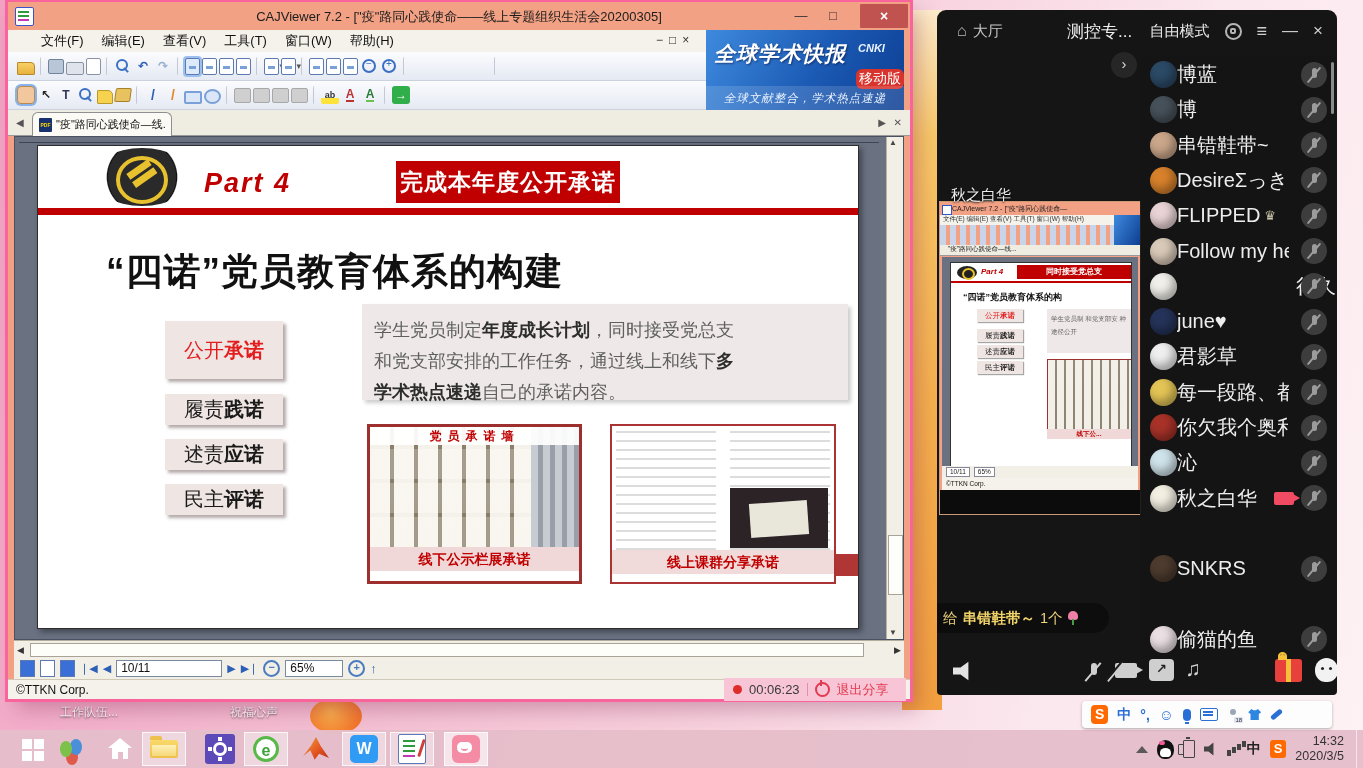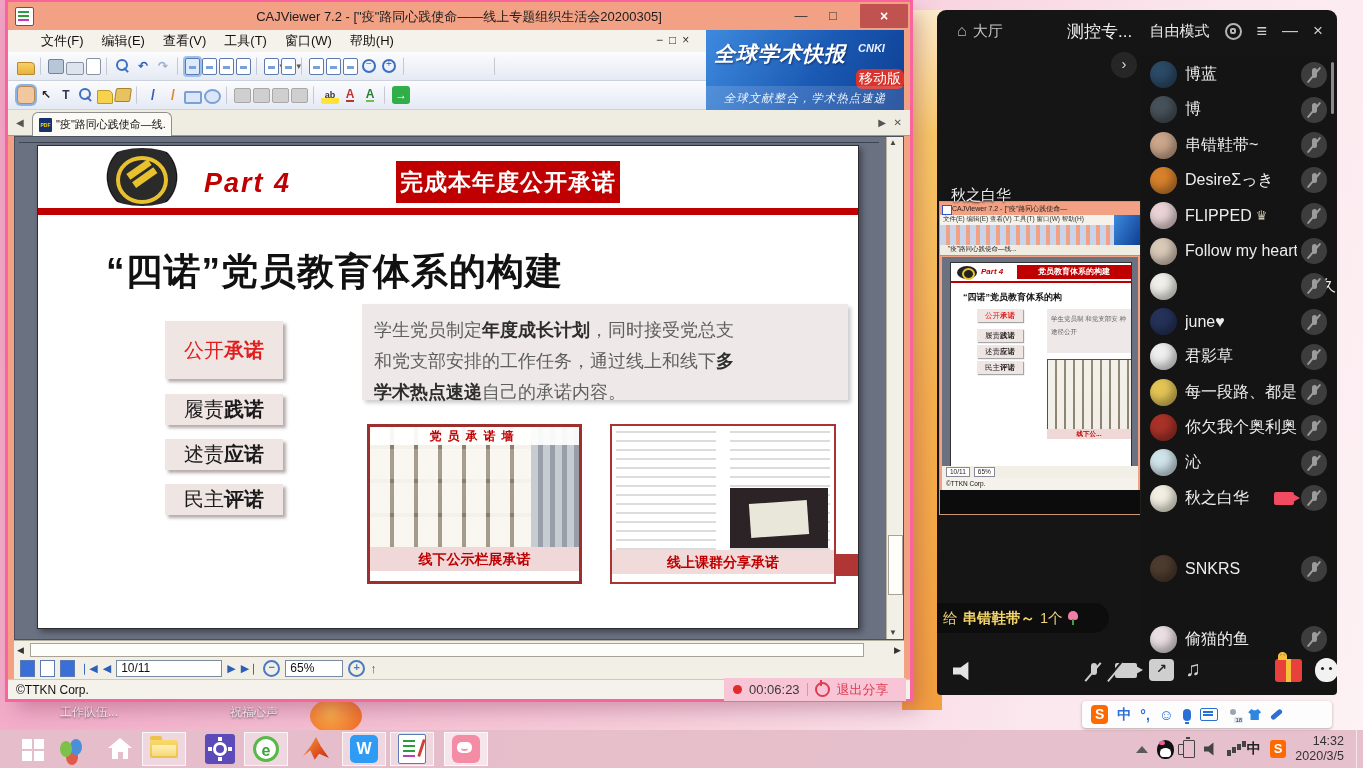--- a/index.html
+++ b/index.html
@@ -177,21 +177,21 @@
   .m-cap{left:96px;top:166px;width:84px;height:10px;background:#f0d8d8;color:#c00000;font-size:6.5px;font-weight:bold;text-align:center;line-height:10px;}
   .m-nav{left:0;top:209px;width:196px;height:12px;background:#f2f0e6;font-size:6.5px;color:#222;display:flex;align-items:center;gap:4px;padding-left:4px;box-sizing:border-box;}
   .m-nav .bx{background:#fff;border:1px solid #889;padding:0 3px;height:8px;line-height:8px;}
   .m-status{left:0;top:221px;width:196px;height:12px;background:#f4f2ea;font-size:6.5px;color:#111;padding:2px 0 0 4px;box-sizing:border-box;}
   .m-black{left:0;top:288px;width:200px;height:24px;background:#0c0c0c;}
   .expander{left:174px;top:42px;width:26px;height:26px;border-radius:50%;background:rgba(40,40,40,.92);color:#ddd;font-size:15px;text-align:center;line-height:24px;z-index:5;}
   
   .memberlist{left:203px;top:45px;width:196px;height:604px;background:rgba(20,20,20,.93);z-index:4;overflow:hidden;}
   .mrow{position:absolute;left:0;width:100%;height:35px;display:flex;align-items:center;}
   .avatar{margin-left:10px;width:27px;height:27px;border-radius:50%;flex:none;background:#555;box-shadow:inset -4px -5px 8px rgba(0,0,0,.35);}
-  .mname{margin-left:8px;color:#ededed;font-size:16px;white-space:nowrap;overflow:hidden;max-width:112px;}
+  .mname{margin-left:0;color:#ededed;font-size:20px;white-space:nowrap;overflow:hidden;max-width:112px;}
   .mbadge{margin-left:4px;color:#cfc9b0;font-size:13px;}
   .micwrap{position:absolute;right:9px;width:26px;height:26px;border-radius:50%;background:#3d3d3d;}
   .mic::before{content:"";position:absolute;left:10.5px;top:6px;width:5px;height:10px;background:#9c9c9c;border-radius:3px;}
   .mic::after{content:"";position:absolute;left:12px;top:3px;width:2px;height:20px;background:#9c9c9c;transform:rotate(40deg);border-radius:1px;}
   .camred{position:absolute;right:42px;width:20px;height:13px;background:#f04b63;border-radius:2px;}
   .camred::after{content:"";position:absolute;right:-6px;top:2px;border-left:7px solid #f04b63;border-top:4.5px solid transparent;border-bottom:4.5px solid transparent;}
   .list-scroll{left:394px;top:52px;width:3px;height:52px;background:#8a8a8a;border-radius:2px;z-index:5;}
   
   .giftbar{left:0;top:593px;width:172px;height:30px;background:rgba(8,8,8,.55);border-radius:0 15px 15px 0;
     display:flex;align-items:center;gap:5px;padding-left:6px;box-sizing:border-box;z-index:4;white-space:nowrap;overflow:hidden;}
@@ -508,21 +508,21 @@
       <div class="abs m-title">CAJViewer 7.2 - ["疫"路同心践使命—</div>
       <div class="abs m-menu">文件(E) 编辑(E) 查看(V) 工具(T) 窗口(W) 帮助(H)</div>
       <div class="abs m-tb m-tb1"></div>
       <div class="abs m-tb m-tb2"></div>
       <div class="abs m-banner"></div>
       <div class="abs m-tab">"疫"路同心践使命—线...</div>
       <div class="abs m-doc">
         <div class="abs m-page">
           <span class="abs m-emblem"></span>
           <span class="abs m-part">Part 4</span>
-          <span class="abs m-band">党员教育体系的构建</span>
+          <span class="abs m-band">同时接受党总支</span>
           <span class="abs m-rule"></span>
           <span class="abs m-stitle">“四诺”党员教育体系的构</span>
           <span id="mini-buttons"><span class="mbtn red" style="top: 46px;">
                 <span>公开</span>
                 <span class="bd">承诺</span>
               </span><span class="mbtn" style="top: 66px;">
                 <span>履责</span>
                 <span class="bd">践诺</span>
               </span><span class="mbtn" style="top: 82px;">
                 <span>述责</span>

